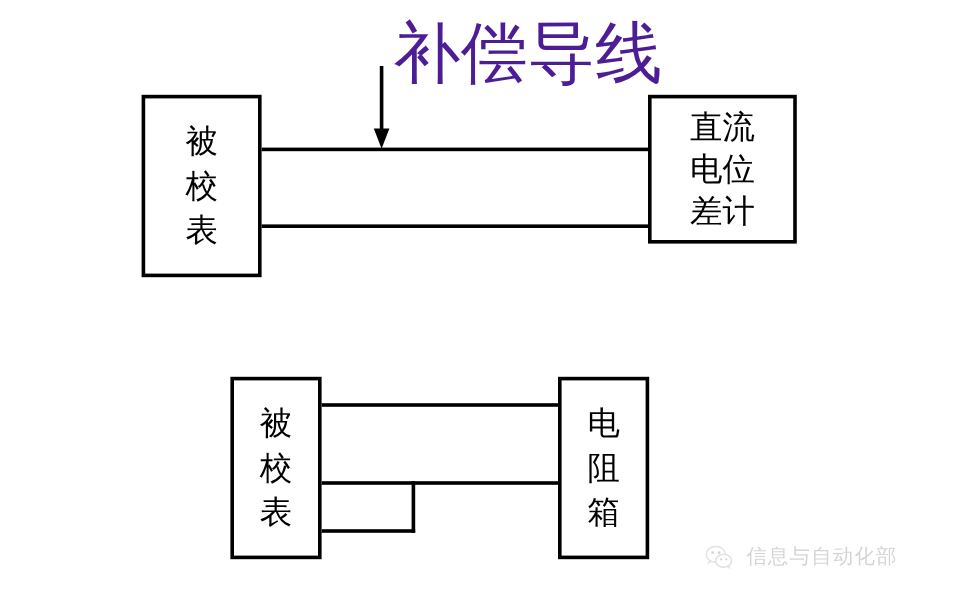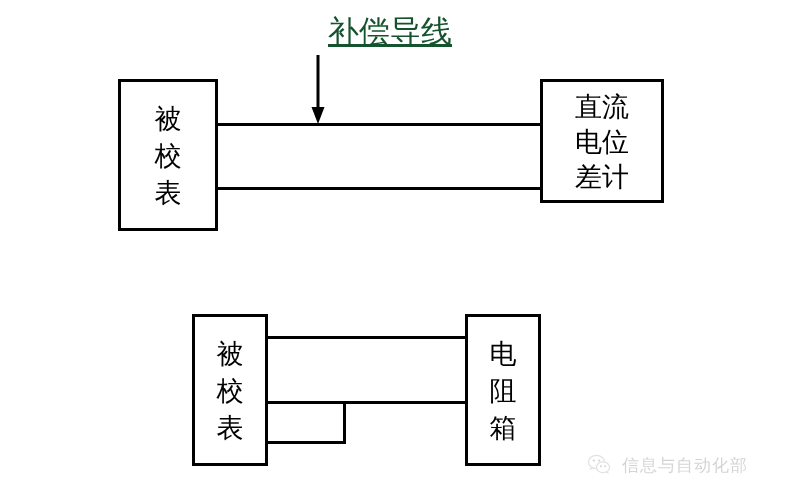--- a/index.html
+++ b/index.html
@@ -79,41 +79,39 @@
     position: absolute;
     background: #000000;
   }
   .wire-h { height: 3px; }
   .wire-v { width: 3px; }
 
   #title-compensation-wire {
     position: absolute;
     left: 328px;
     top: 14px;
-    font-size: 31px;
+    font-size: 56px;
     line-height: 1.1;
     white-space: nowrap;
-    color: #14532d;
-    text-decoration: underline;
+    color: #4c1d95;
   }
 
   #arrow-to-wire {
     position: absolute;
     left: 310px;
     top: 55px;
     width: 16px;
     height: 70px;
   }
 
   #watermark {
     position: absolute;
     left: 586px;
     top: 452px;
     display: flex;
-    align-items: center;
     gap: 10px;
     opacity: 0.42;
   }
   #watermark .wm-text {
     font-size: 17px;
     color: #9a9a9a;
     white-space: nowrap;
     letter-spacing: 1px;
   }
   #watermark .wm-icon {

